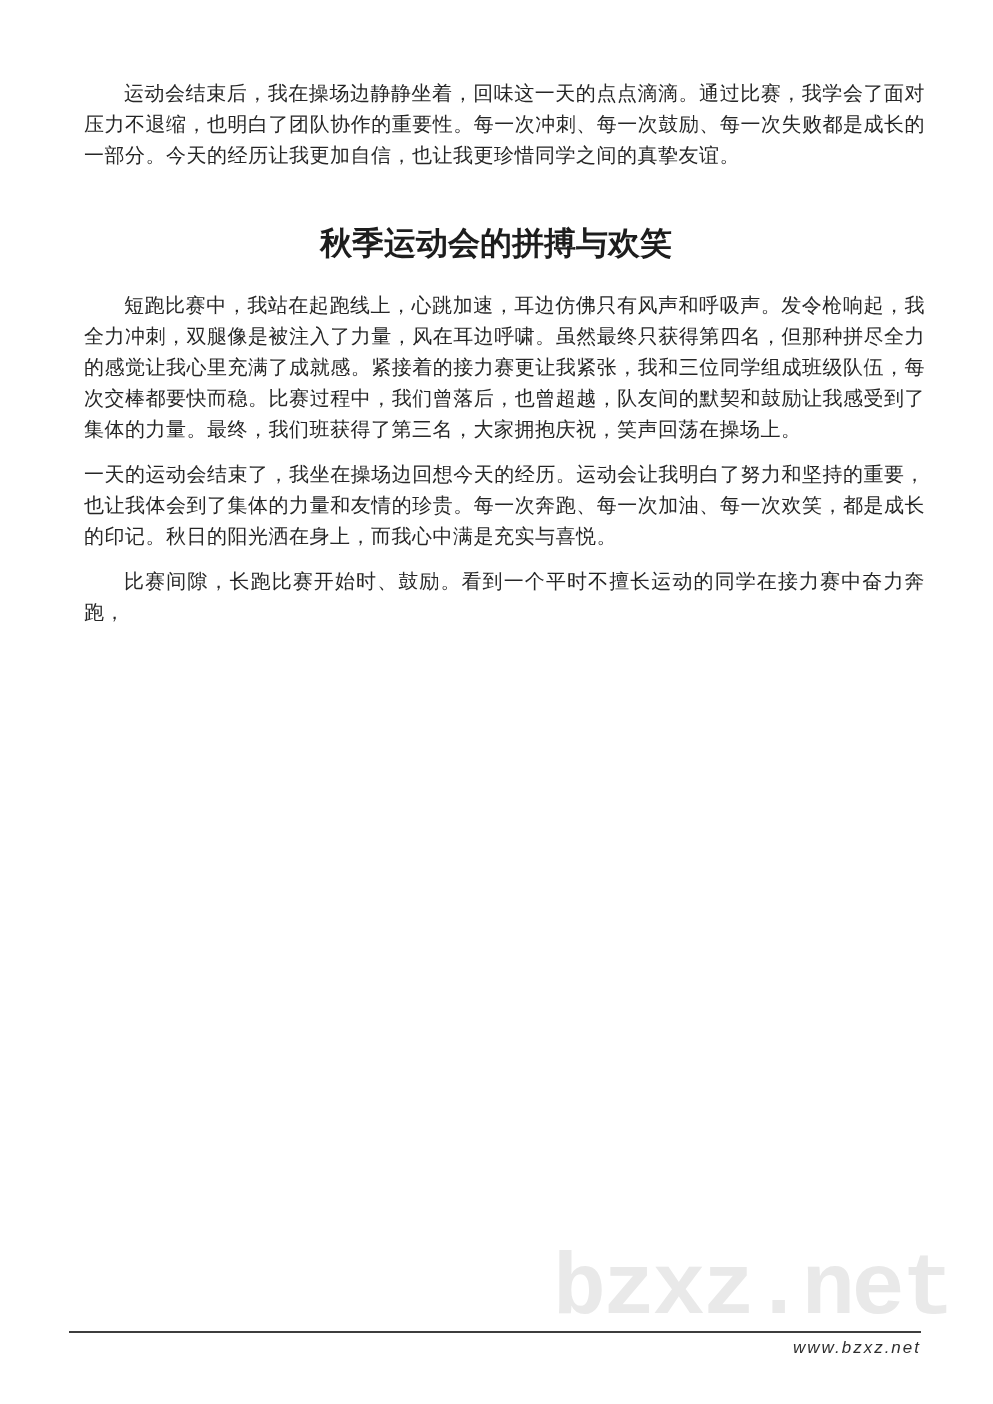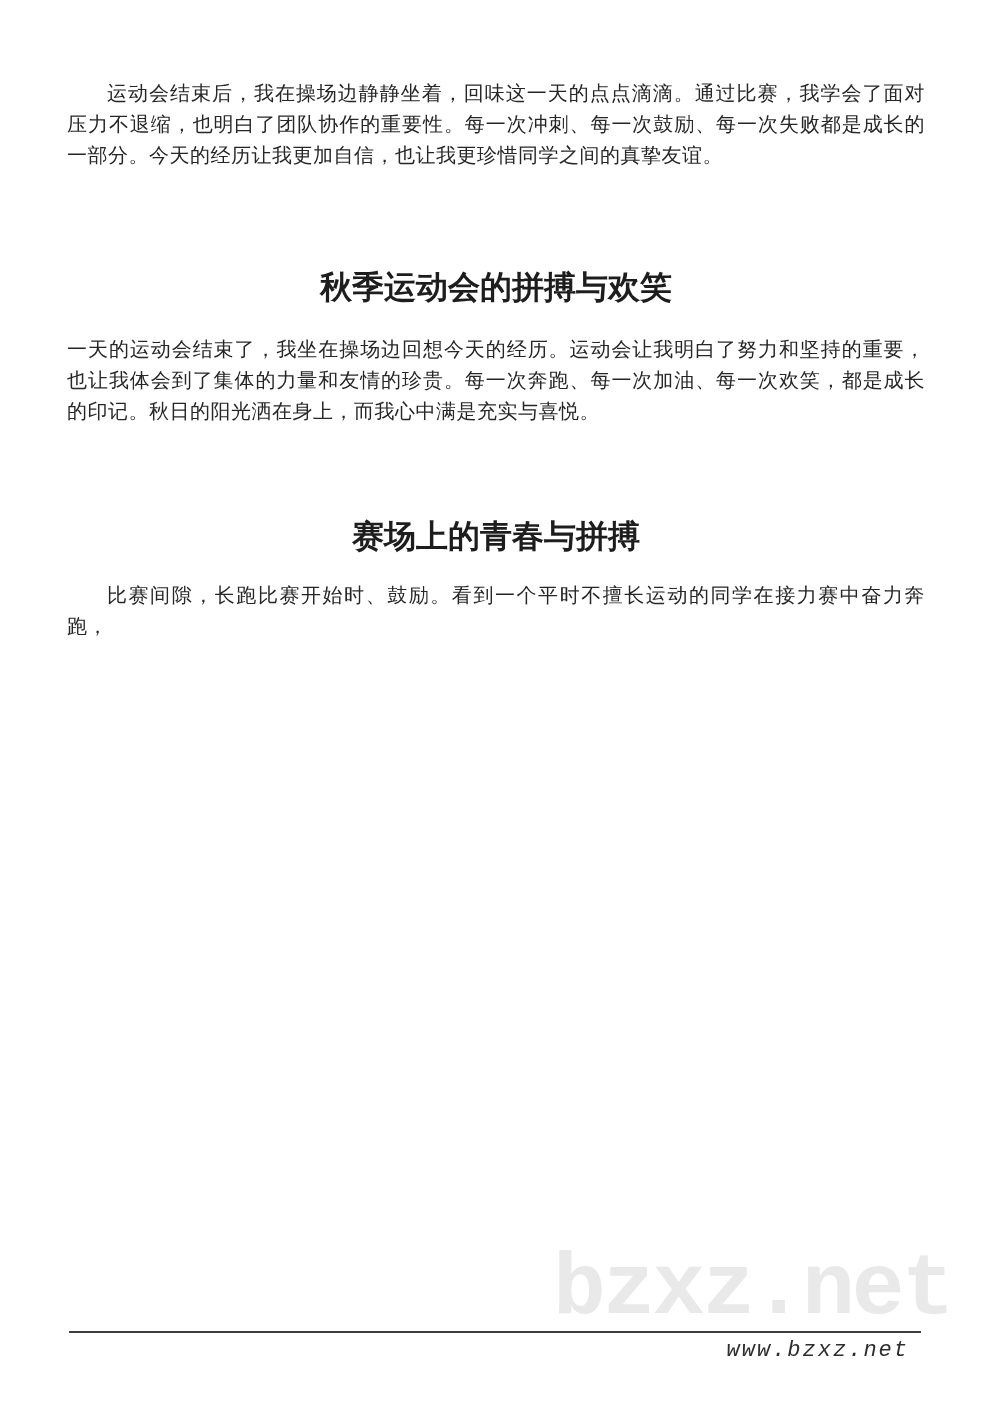--- a/index.html
+++ b/index.html
@@ -17,41 +17,41 @@
     color: #262626;
   }
   .content {
     position: absolute;
     left: 67px;
     top: 78px;
     width: 858px;
     z-index: 1;
   }
   .para {
-    margin: 0 0 14px 0;
+    margin: 0 0 14px 17px;
     font-size: 20px;
     line-height: 31px;
     text-align: justify;
     text-indent: 2em;
     color: #262626;
     letter-spacing: 0.5px;
   }
   .para.noindent {
     text-indent: 0;
   }
   .essay-title {
     margin: 0;
     font-size: 32px;
     line-height: 40px;
     font-weight: bold;
     text-align: center;
     color: #1d1d1d;
   }
   .essay-title.first {
-    margin-top: 96px;
+    margin-top: 52px;
     margin-bottom: 27px;
   }
   .essay-title.second {
     margin-top: 89px;
     margin-bottom: 24px;
   }
   .watermark {
     position: absolute;
     left: 553px;
     top: 1246px;
@@ -68,49 +68,49 @@
     position: absolute;
     left: 69px;
     top: 1331px;
     width: 852px;
     height: 0;
     border-top: 2px solid #3d3d3d;
     z-index: 2;
   }
   .footer-url {
     position: absolute;
-    right: 84px;
+    right: 72px;
     top: 1338px;
-    font-family: Liberation Mono, monospace;
+    font-family: Liberation Sans, sans-serif;
     font-style: italic;
-    font-size: 22px;
+    font-size: 17px;
     letter-spacing: 2px;
     color: #2e2e2e;
     z-index: 2;
   }
 </style>
 </head>
 <body>
 
 <div class="page" style="background: rgb(255, 255, 255);">
 
   <div class="watermark" style="color: rgb(233, 233, 233);">bzxz.net</div>
 
   <div class="content">
 
     <p class="para">运动会结束后，我在操场边静静坐着，回味这一天的点点滴滴。通过比赛，我学会了面对压力不退缩，也明白了团队协作的重要性。每一次冲刺、每一次鼓励、每一次失败都是成长的一部分。今天的经历让我更加自信，也让我更珍惜同学之间的真挚友谊。</p>
 
     <h1 class="essay-title first">秋季运动会的拼搏与欢笑</h1>
 
 
+    <p class="para">短跑比赛中，我站在起跑线上，心跳加速，耳边仿佛只有风声和呼吸声。发令枪响起，我全力冲刺，双腿像是被注入了力量，风在耳边呼啸。虽然最终只获得第四名，但那种拼尽全力的感觉让我心里充满了成就感。紧接着的接力赛更让我紧张，我和三位同学组成班级队伍，每次交棒都要快而稳。比赛过程中，我们曾落后，也曾超越，队友间的默契和鼓励让我感受到了集体的力量。最终，我们班获得了第三名，大家拥抱庆祝，笑声回荡在操场上。</p>
 
 
     <p class="para noindent">一天的运动会结束了，我坐在操场边回想今天的经历。运动会让我明白了努力和坚持的重要，也让我体会到了集体的力量和友情的珍贵。每一次奔跑、每一次加油、每一次欢笑，都是成长的印记。秋日的阳光洒在身上，而我心中满是充实与喜悦。</p>
 
-    <h1 class="essay-title second">赛场上的青春与拼搏</h1>
 
 
 
     <p class="para">比赛间隙，长跑比赛开始时、鼓励。看到一个平时不擅长运动的同学在接力赛中奋力奔跑，</p>
 
   </div>
 
   <div class="footer-rule"></div>
 
   <div class="footer-url">www.bzxz.net</div>

